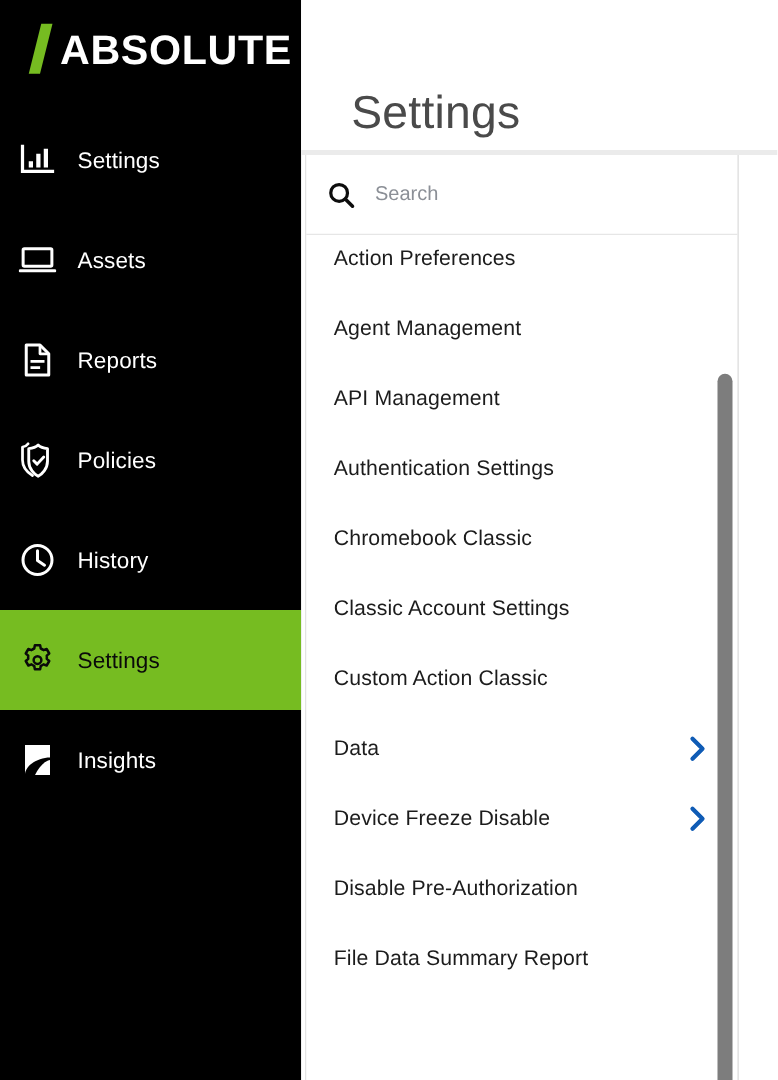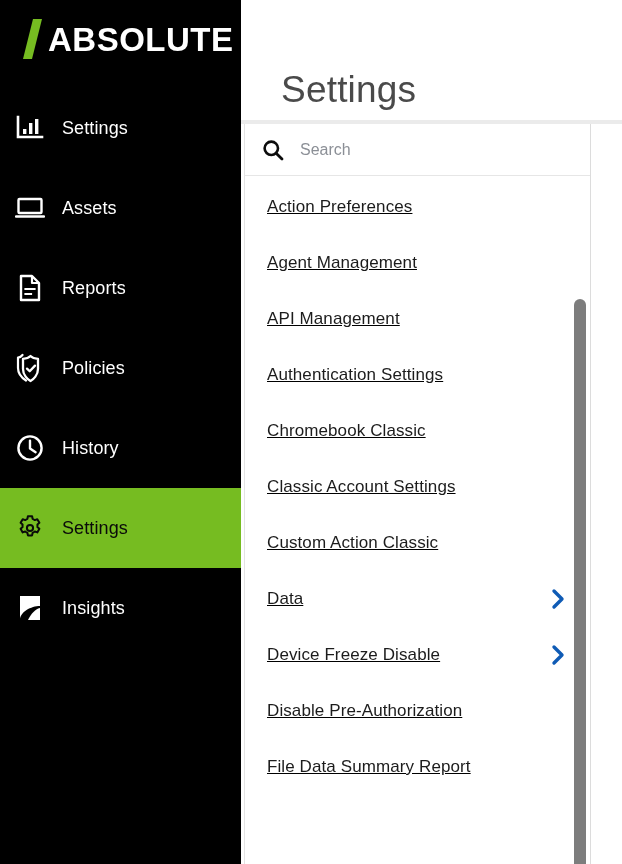--- a/index.html
+++ b/index.html
@@ -118,21 +118,21 @@
     position: absolute;
     top: 124px;
     left: 3px;
     width: 347px;
     bottom: -1px;
     background: #ffffff;
     border-left: 1px solid #e3e3e3;
     border-right: 1px solid #dcdcdc;
   }
   .search-row {
-    height: 52px;
+    height: 64px;
     display: flex;
     align-items: center;
     border-bottom: 1px solid #e6e6e6;
     padding-left: 11px;
     cursor: text;
   }
   .search-icon {
     width: 34px;
     flex: 0 0 34px;
     display: flex;
@@ -152,21 +152,20 @@
   .search-input::placeholder { color: #8b8f96; }
 
   .list {
     position: absolute;
     top: 50px;
     left: 0;
     right: 0;
     bottom: 0;
     overflow: hidden;
     padding-top: 5px;
-    text-decoration: underline;
   }
   .list-item {
     height: 56px;
     display: flex;
     align-items: center;
     padding-left: 22px;
     padding-right: 20px;
     cursor: pointer;
   }
   .list-item-label {

